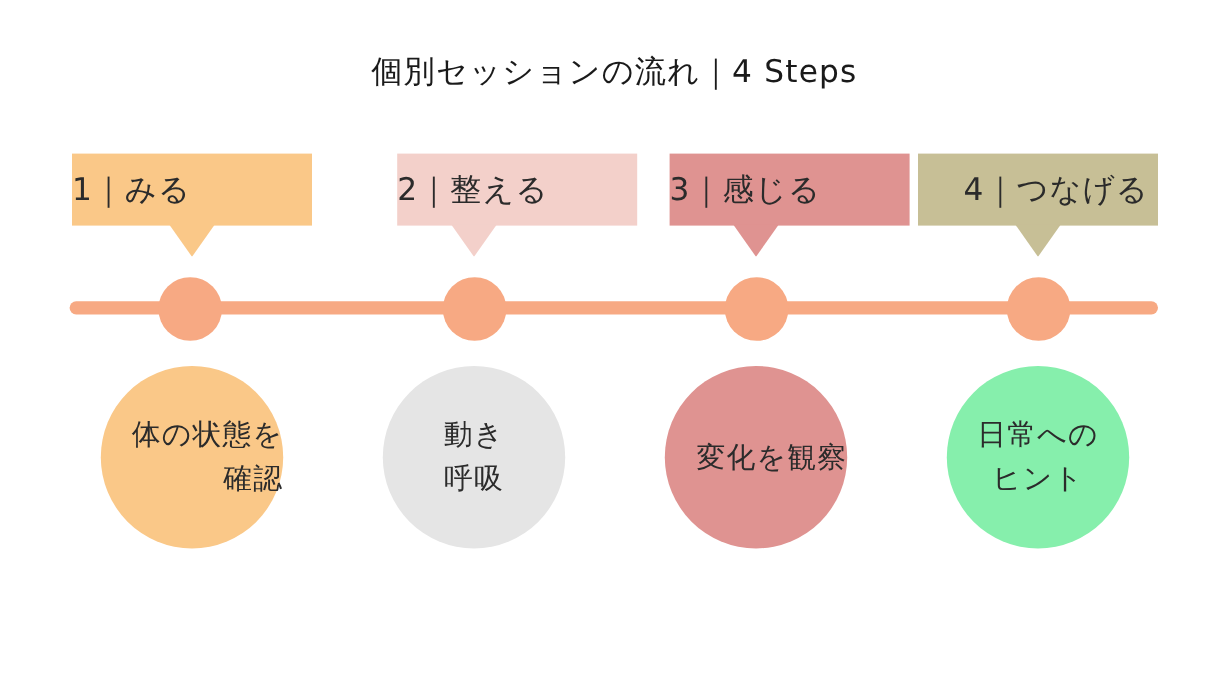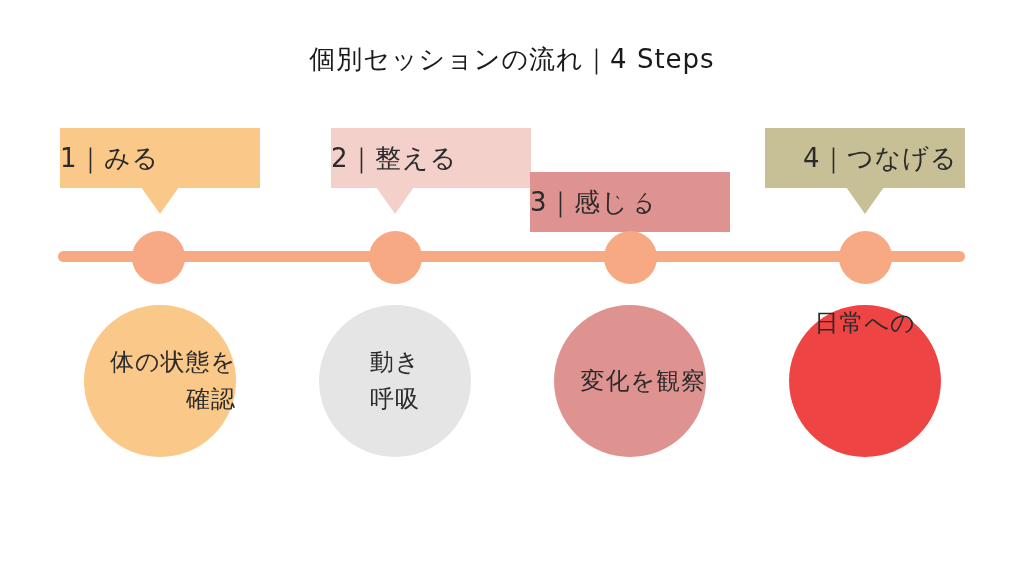--- a/index.html
+++ b/index.html
@@ -29,21 +29,21 @@
   }
   .bubble-label {
     font-size: 26px;
     font-weight: 400;
     color: #2b2b2b;
     letter-spacing: 1px;
     white-space: nowrap;
   }
   .b1 { left: 60px; }
   .b2 { left: 295px; margin-left: 36px; }
-  .b3 { left: 530px; margin-top: 44px; }
+  .b3 { left: 558px; }
   .b4 { left: 765px; padding-left: 38px; }
 
   .tail {
     position: absolute;
     top: 187px;
     width: 38px; height: 27px;
     clip-path: polygon(0 0, 100% 0, 50% 100%);
   }
   .t1 { left: 141px; }
   .t2 { left: 376px; }
@@ -125,17 +125,18 @@
 
   <div class="circle c2" style="background-color: #e5e5e5; color: rgb(43, 43, 43);">
     <span>動き</span>
     <span>呼吸</span>
   </div>
 
   <div class="circle c3" style="background-color: rgb(223, 147, 145); color: rgb(43, 43, 43);">
     <span>変化を観察</span>
   </div>
 
-  <div class="circle c4" style="background-color: #ef4444; color: rgb(43, 43, 43); justify-content: space-between;">
+  <div class="circle c4" style="background-color: #86efac; color: rgb(43, 43, 43);">
     <span>日常への</span>
+    <span>ヒント</span>
   </div>
 
 </div>
 
 </body></html>

